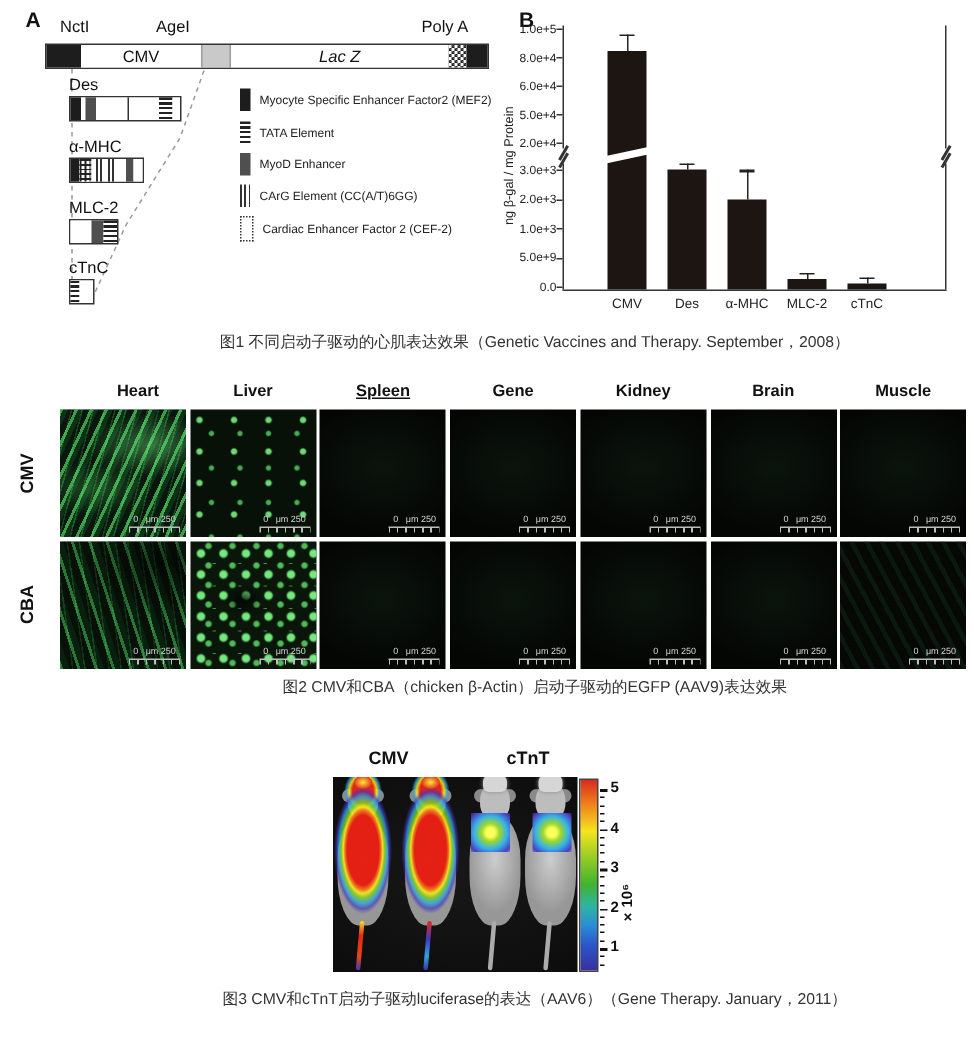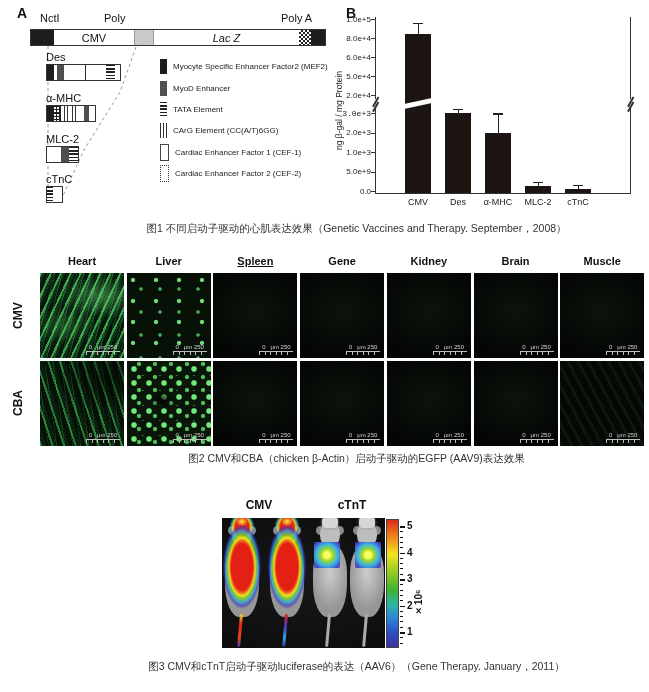--- a/index.html
+++ b/index.html
@@ -132,21 +132,21 @@
 </style>
 </head>
 <body>
 
 <div id="root">
 
   <div id="panelA">
     <div class="plabel" style="left:17px;top:5px;">A</div>
 
     <div class="site" style="left:40px;">NctI</div>
-    <div class="site" style="left:104px;">Poly</div>
+    <div class="site" style="left:104px;">AgeI</div>
     <div class="site" style="left:281px;">Poly A</div>
 
     <div id="topbar">
       <div class="seg p-solid-black" style="width:23px;"></div>
       <div class="seg p-white seg-label" style="width:80px;">CMV</div>
       <div class="seg p-agei" style="width:20px;"></div>
       <div class="seg p-white seg-label" style="width:145px;font-style:italic;">Lac Z</div>
       <div class="seg p-checker" style="width:12px;"></div>
       <div class="seg p-solid-black" style="width:14px;"></div>
     </div>
@@ -191,34 +191,30 @@
           <div class="pseg p-hstripes" style="width: 7px;"></div>
           <div class="pseg p-white" style="width: 10px;"></div>
         </div>
       </div>
     <div id="legend">
         <div class="lrow">
           <div class="licon p-solid-black"></div>
           <div class="llab">Myocyte Specific Enhancer Factor2 (MEF2)</div>
         </div>
         <div class="lrow">
+          <div class="licon p-hstripes"></div>
+          <div class="llab">TATA Element</div>
+        </div>
+        <div class="lrow">
           <div class="licon p-solid-gray"></div>
           <div class="llab">MyoD Enhancer</div>
-        </div>
-        <div class="lrow">
-          <div class="licon p-hstripes"></div>
-          <div class="llab">TATA Element</div>
         </div>
         <div class="lrow">
           <div class="licon p-vstripes"></div>
           <div class="llab">CArG Element (CC(A/T)6GG)</div>
-        </div>
-        <div class="lrow">
-          <div class="licon p-outline"></div>
-          <div class="llab">Cardiac Enhancer Factor 1 (CEF-1)</div>
         </div>
         <div class="lrow">
           <div class="licon p-dotted"></div>
           <div class="llab">Cardiac Enhancer Factor 2 (CEF-2)</div>
         </div>
       </div>
   </div>
 
   <div id="panelB">
     <div class="plabel" style="left:16px;top:5px;">B</div>
@@ -229,21 +225,21 @@
         <div class="axis" style="left: 300px; top: 17px; width: 1px; height: 176px;"></div>
         <div class="tickmark" style="left: 41px; top: 191px;"></div>
         <div class="ticklab" style="top: 186.5px;">0.0</div>
         <div class="tickmark" style="left: 41px; top: 171.5px;"></div>
         <div class="ticklab" style="top: 167px;">5.0e+9</div>
         <div class="tickmark" style="left: 41px; top: 152px;"></div>
         <div class="ticklab" style="top: 147.5px;">1.0e+3</div>
         <div class="tickmark" style="left: 41px; top: 132.5px;"></div>
         <div class="ticklab" style="top: 128px;">2.0e+3</div>
         <div class="tickmark" style="left: 41px; top: 113px;"></div>
-        <div class="ticklab" style="top: 108.5px; font-family: Liberation Mono, monospace;">3.0e+3</div>
+        <div class="ticklab" style="top: 108.5px;">3.0e+3</div>
         <div class="tickmark" style="left: 41px; top: 95px;"></div>
         <div class="ticklab" style="top: 90.5px;">2.0e+4</div>
         <div class="tickmark" style="left: 41px; top: 76px;"></div>
         <div class="ticklab" style="top: 71.5px;">5.0e+4</div>
         <div class="tickmark" style="left: 41px; top: 57px;"></div>
         <div class="ticklab" style="top: 52.5px;">6.0e+4</div>
         <div class="tickmark" style="left: 41px; top: 38px;"></div>
         <div class="ticklab" style="top: 33.5px;">8.0e+4</div>
         <div class="tickmark" style="left: 41px; top: 19px;"></div>
         <div class="ticklab" style="top: 14.5px;">1.0e+5</div>
@@ -273,21 +269,21 @@
         <div class="brk-slash" style="left: 39.5px; top: 106px;"></div>
         <div class="brk-patch" style="left: 295px; top: 99px; width: 11px; height: 10px;"></div>
         <div class="brk-slash" style="left: 294.5px; top: 101px;"></div>
         <div class="brk-slash" style="left: 294.5px; top: 106px;"></div>
       </div>
   </div>
 
   <div class="caption" style="top:221px;">图1  不同启动子驱动的心肌表达效果（Genetic Vaccines and Therapy. September，2008）</div>
 
   <div id="fig2">
-      <div class="colhead" style="left: 40px; width: 84px;">Heart</div>
+      <div class="colhead" style="left: 50px; width: 84px;">Heart</div>
       <div class="colhead" style="left: 126.7px; width: 84px;">Liver</div>
       <div class="colhead" style="left: 213.4px; width: 84px; text-decoration: underline;">Spleen</div>
       <div class="colhead" style="left: 300.1px; width: 84px;">Gene</div>
       <div class="colhead" style="left: 386.8px; width: 84px;">Kidney</div>
       <div class="colhead" style="left: 473.5px; width: 84px;">Brain</div>
       <div class="colhead" style="left: 560.2px; width: 84px;">Muscle</div>
       <div class="rowlab" style="top: 18px;">CMV</div>
       <div class="tile t-heart-cmv" style="left: 40px; top: 18px;">
         <div class="scalebar">
           <div class="sbt">0   μm 250</div>

